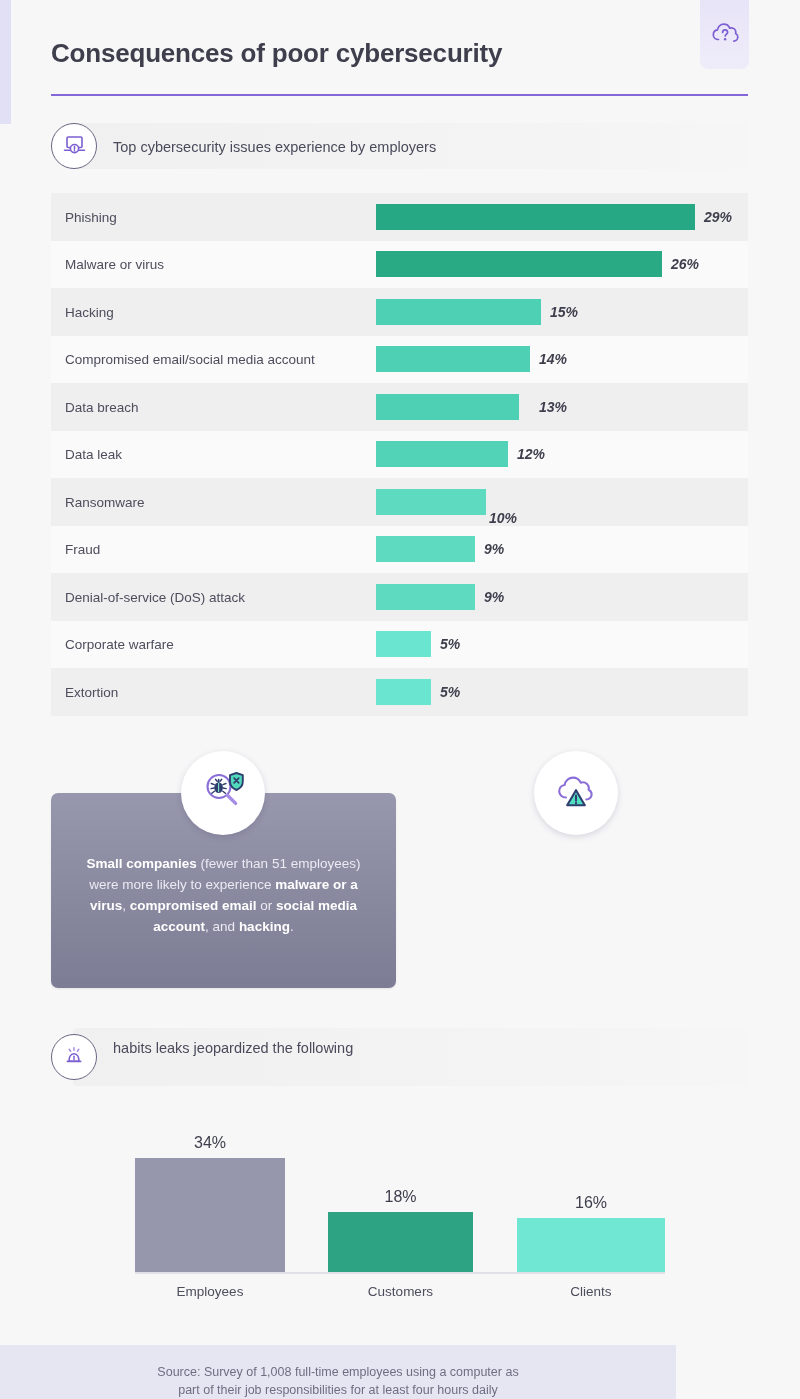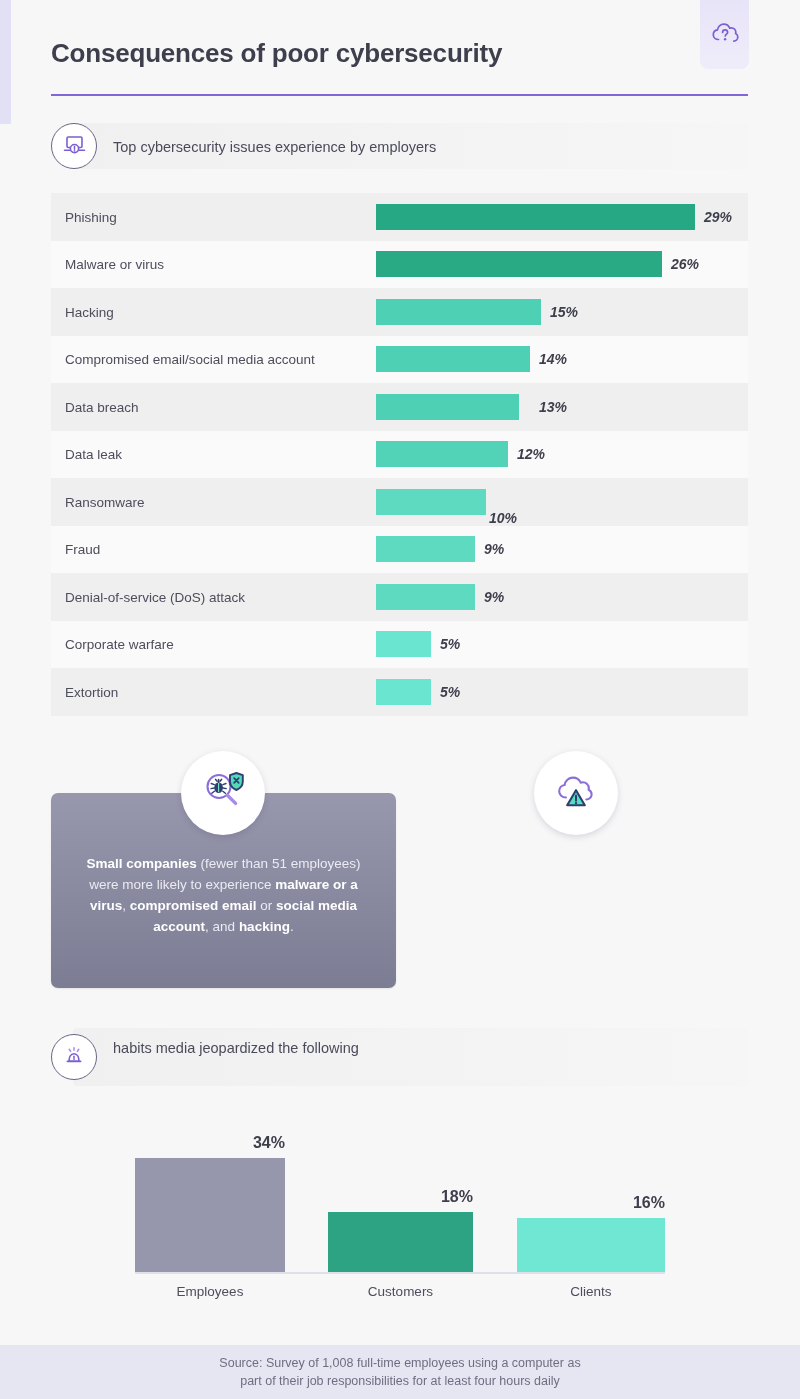--- a/index.html
+++ b/index.html
@@ -183,45 +183,45 @@
     width: 530px;
     height: 1.5px;
     background: #e0e0e8;
   }
   .col-bar {
     position: absolute;
     bottom: 38px;
   }
   .col-value {
     position: absolute;
-    text-align: right;
+    text-align: center;
     font-size: 16px;
-    font-weight: bold;
+    font-weight: normal;
     color: #3e3e4c;
   }
   .col-label {
     position: absolute;
     top: 174px;
     text-align: center;
     font-size: 13.5px;
     color: #4d4d5c;
   }
 
   
   .footer {
     position: absolute;
     left: 0;
     top: 1345px;
-    width: 800px;
+    width: 676px;
     height: 54px;
     background: #e6e6f2;
     display: flex;
     flex-direction: column;
     align-items: center;
-    justify-content: center;
+    justify-content: flex-end;
   }
   .footer-line {
     font-size: 12.5px;
     color: #6e6e83;
     line-height: 18px;
     text-align: center;
   }
 </style>
 </head>
 <body>
@@ -376,21 +376,21 @@
       <svg width="24" height="24" viewBox="0 0 24 24" fill="none">
         <path d="M7 18.3c0-3.6 1.4-7.6 5-7.6s5 4 5 7.6H7z" stroke="#7c5fd1" stroke-width="1.6" stroke-linejoin="round"></path>
         <path d="M5.4 18.3h13.2" stroke="#7c5fd1" stroke-width="1.7" stroke-linecap="round"></path>
         <path d="M12 7.3V4.8" stroke="#a78ce6" stroke-width="1.5" stroke-linecap="round"></path>
         <path d="M8.6 8.3L7.2 6.3M15.4 8.3l1.4-2" stroke="#a78ce6" stroke-width="1.5" stroke-linecap="round"></path>
         <path d="M12 13.3v3.2" stroke="#7c5fd1" stroke-width="1.4" stroke-linecap="round"></path>
       </svg>
     </span>
   </div>
   <div class="band-label" style="left:113px; top:1038px;">
-    <div>habits media jeopardized the following</div>
+    <div>habits leaks jeopardized the following</div>
   </div>
 
   <div class="col-chart" id="col-chart">
     <div class="col-baseline"></div>
   <div class="col-bar" style="left: 84px; width: 150px; height: 113.9px; background: rgb(150, 150, 172);"></div>
       <div class="col-value" style="left: 84px; width: 150px; top: 24.1px;">34%</div>
       <div class="col-label" style="left: 84px; width: 150px;">Employees</div>
       <div class="col-bar" style="left: 277px; width: 145px; height: 60.3px; background: rgb(46, 163, 131);"></div>
       <div class="col-value" style="left: 277px; width: 145px; top: 77.7px;">18%</div>
       <div class="col-label" style="left: 277px; width: 145px;">Customers</div>

